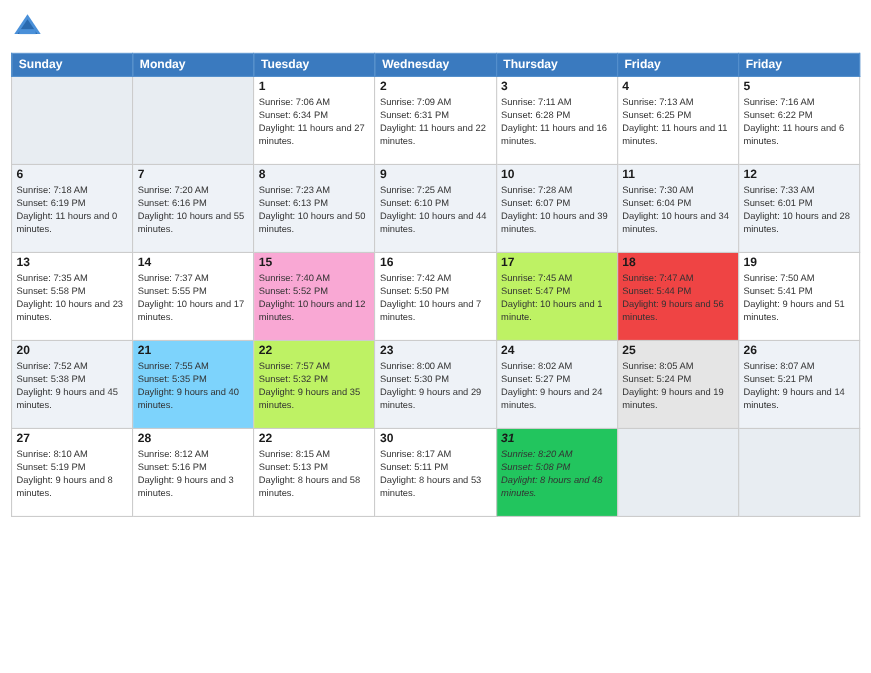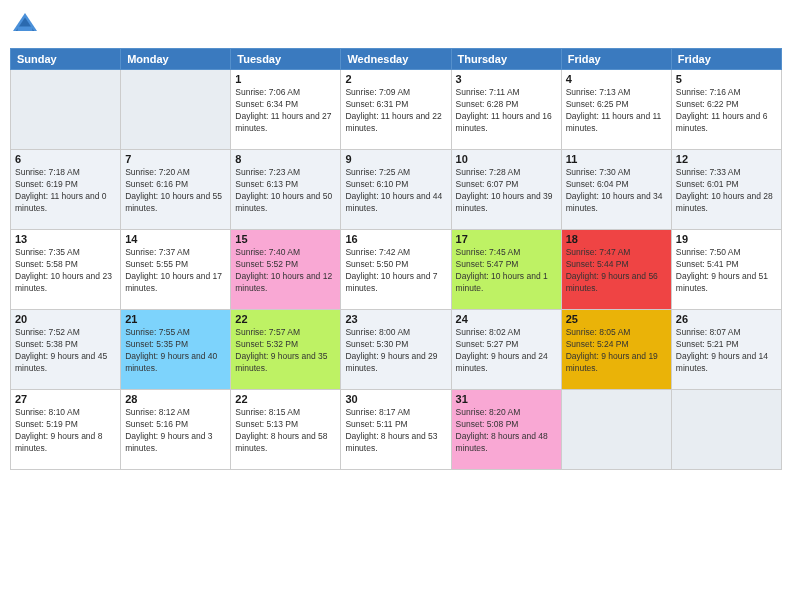--- a/index.html
+++ b/index.html
@@ -230,21 +230,21 @@
             <div class="day-info">Sunrise: 7:57 AM<br>Sunset: 5:32 PM<br>Daylight: 9 hours and 35 minutes.</div>
           </td>
           <td style="background: rgb(238, 242, 247);">
             <span class="day-num">23</span>
             <div class="day-info">Sunrise: 8:00 AM<br>Sunset: 5:30 PM<br>Daylight: 9 hours and 29 minutes.</div>
           </td>
           <td style="background: rgb(238, 242, 247);">
             <span class="day-num">24</span>
             <div class="day-info">Sunrise: 8:02 AM<br>Sunset: 5:27 PM<br>Daylight: 9 hours and 24 minutes.</div>
           </td>
-          <td style="background: #eab308;">
+          <td style="background: #e5e5e5;">
             <span class="day-num">25</span>
             <div class="day-info">Sunrise: 8:05 AM<br>Sunset: 5:24 PM<br>Daylight: 9 hours and 19 minutes.</div>
           </td>
           <td style="background: rgb(238, 242, 247);">
             <span class="day-num">26</span>
             <div class="day-info">Sunrise: 8:07 AM<br>Sunset: 5:21 PM<br>Daylight: 9 hours and 14 minutes.</div>
           </td>
         </tr>
         <tr>
           <td style="background: rgb(255, 255, 255);">
@@ -256,21 +256,21 @@
             <div class="day-info">Sunrise: 8:12 AM<br>Sunset: 5:16 PM<br>Daylight: 9 hours and 3 minutes.</div>
           </td>
           <td style="background: rgb(255, 255, 255);">
             <span class="day-num">22</span>
             <div class="day-info">Sunrise: 8:15 AM<br>Sunset: 5:13 PM<br>Daylight: 8 hours and 58 minutes.</div>
           </td>
           <td style="background: rgb(255, 255, 255);">
             <span class="day-num">30</span>
             <div class="day-info">Sunrise: 8:17 AM<br>Sunset: 5:11 PM<br>Daylight: 8 hours and 53 minutes.</div>
           </td>
-          <td style="background: #f9a8d4;">
+          <td style="background: #22c55e; font-style: italic;">
             <span class="day-num">31</span>
             <div class="day-info">Sunrise: 8:20 AM<br>Sunset: 5:08 PM<br>Daylight: 8 hours and 48 minutes.</div>
           </td>
           <td class="empty" style="background: rgb(232, 237, 242);"></td>
           <td class="empty" style="background: rgb(232, 237, 242);"></td>
         </tr>
       </tbody>
   </table>
 </div>
 

